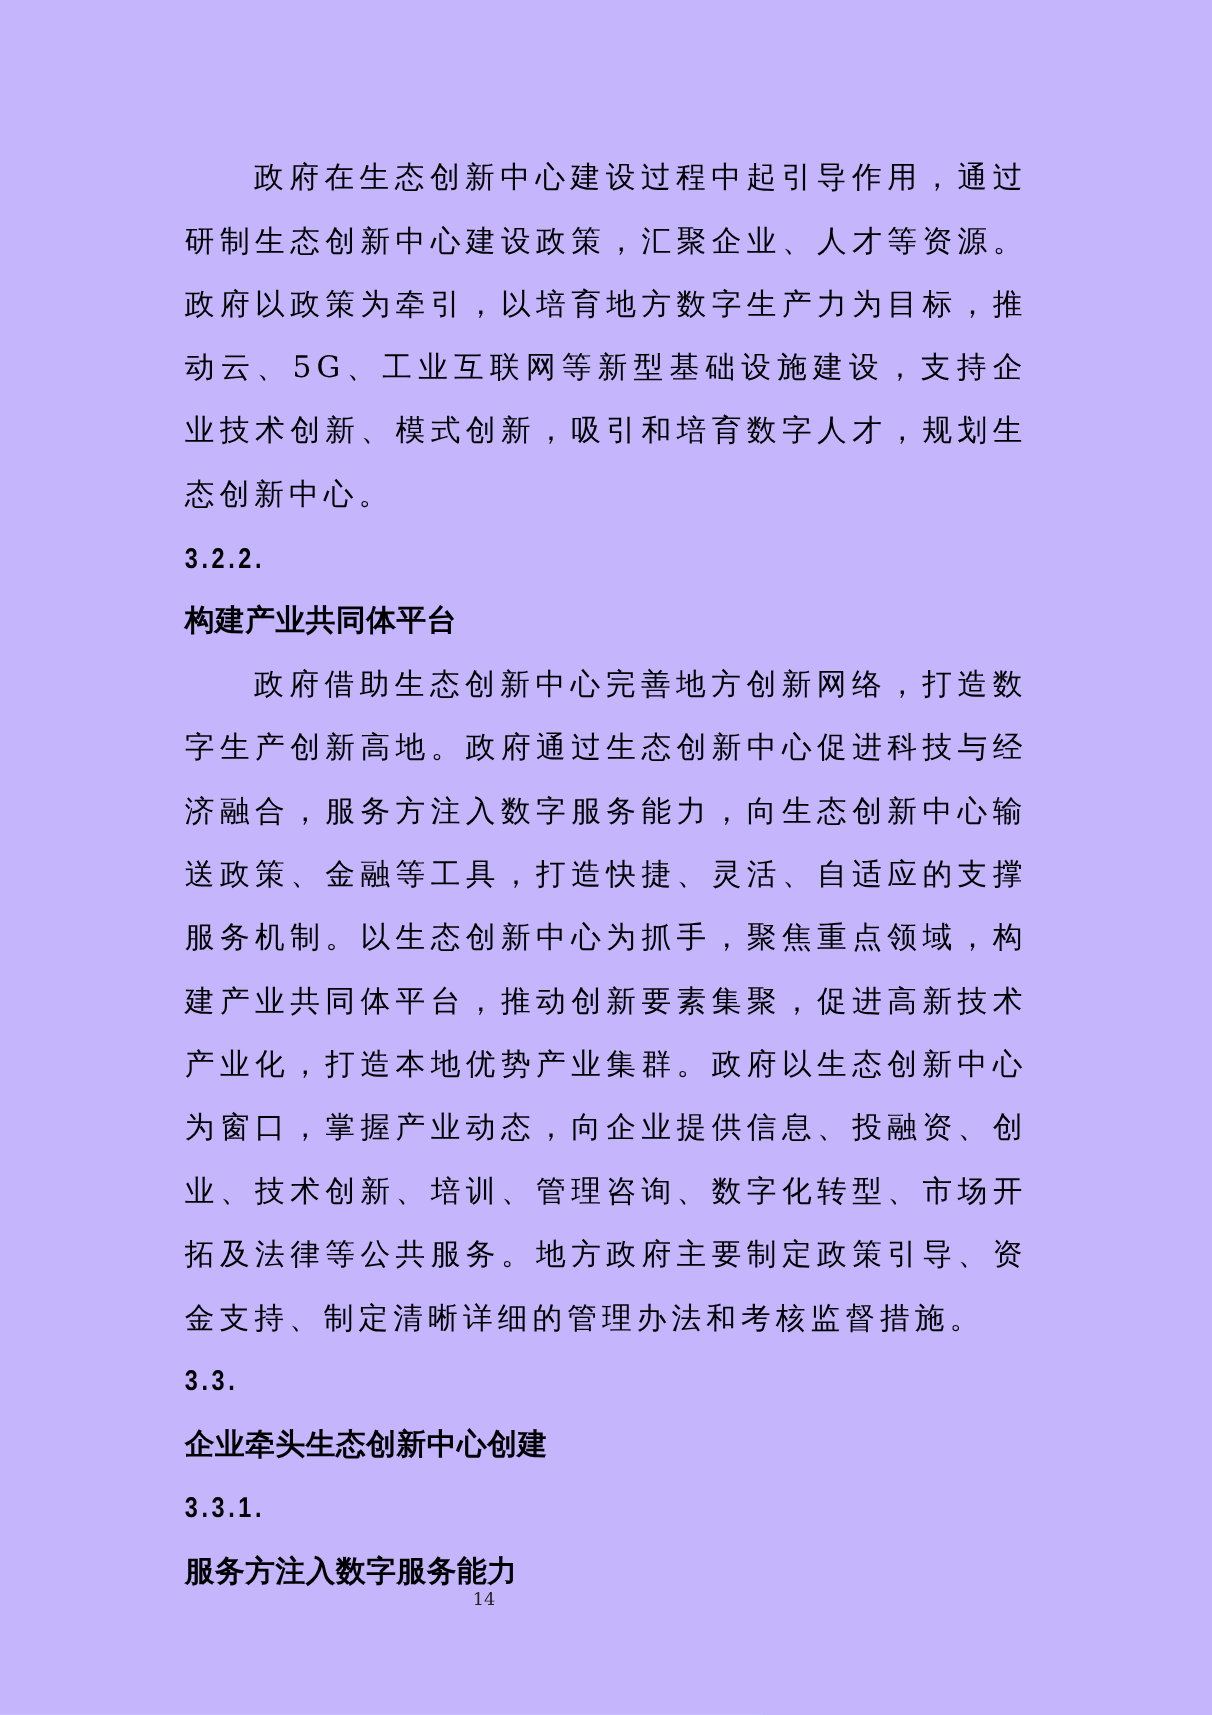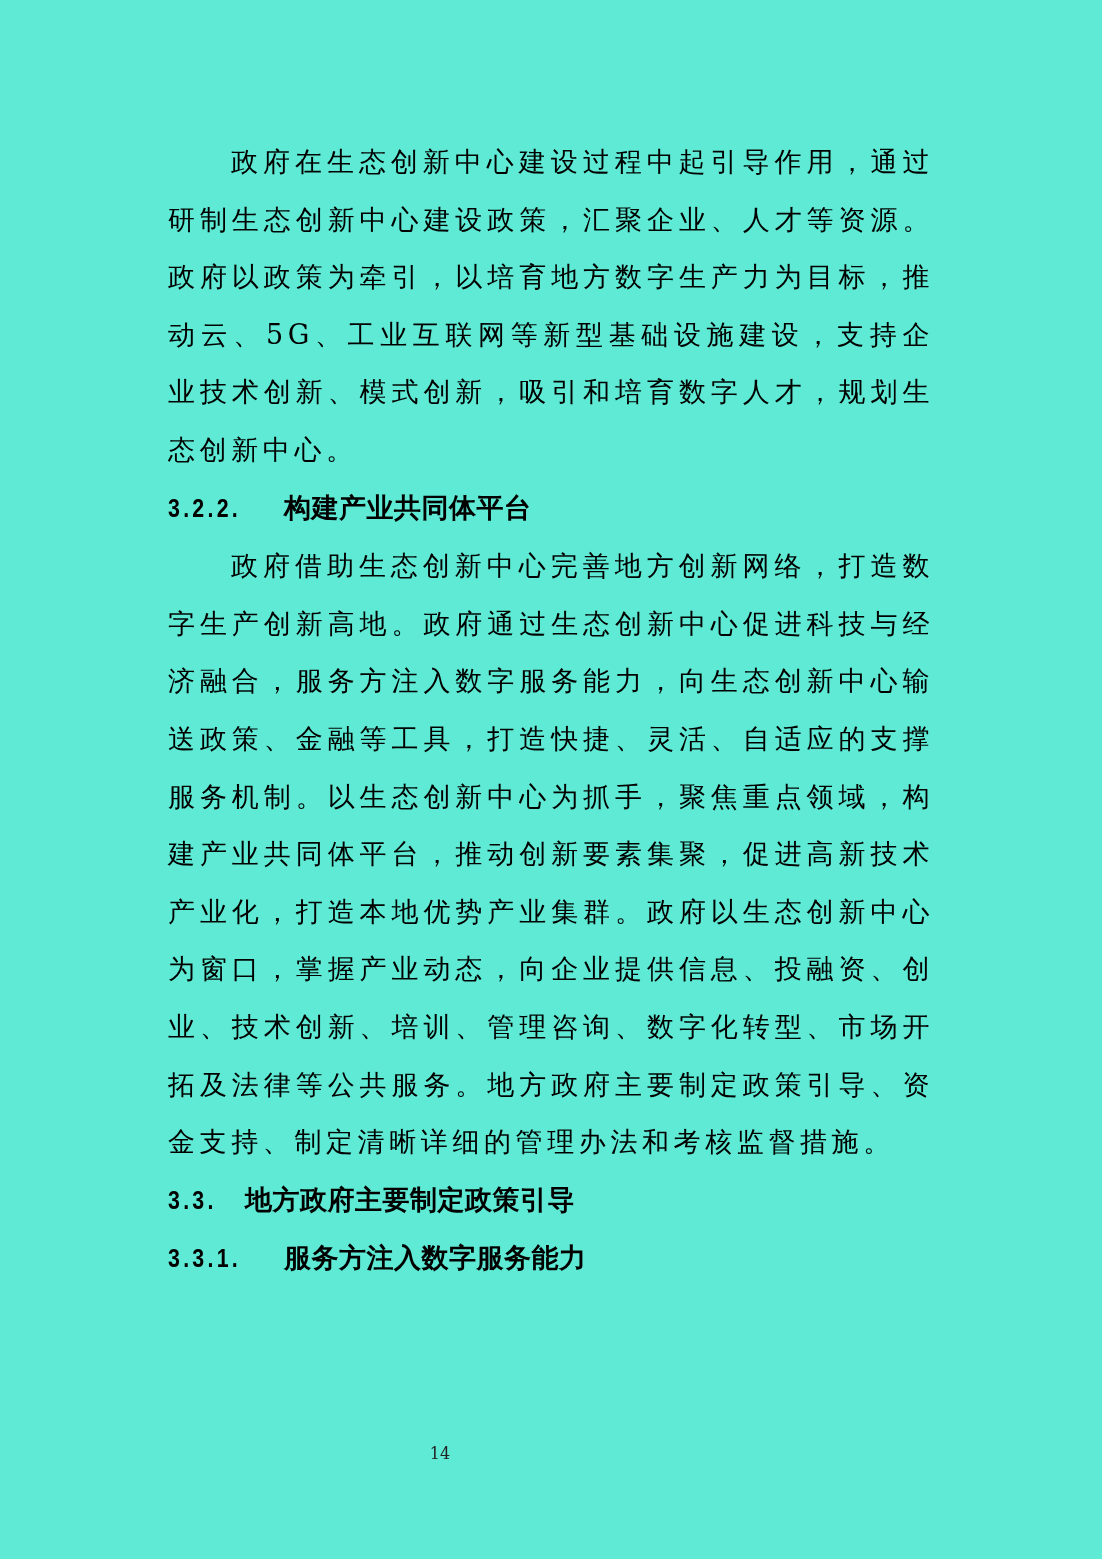--- a/index.html
+++ b/index.html
@@ -13,21 +13,21 @@
     position: relative;
     overflow: hidden;
     color: #000000;
   }
   .page {
     position: absolute;
     left: 0;
     top: 0;
     width: 1102px;
     height: 1559px;
-    background: #5eead4;
+    background: #c4b5fd;
   }
   .content {
     position: absolute;
     left: 168px;
     top: 133px;
     width: 766px;
   }
   .para {
     margin: 0;
     font-family: "DejaVu Serif", "Liberation Serif", serif;
@@ -40,20 +40,21 @@
     text-indent: 63px;
   }
   .heading {
     margin: 0;
     font-family: "DejaVu Sans", "Liberation Sans", sans-serif;
     font-size: 27px;
     line-height: 57.6px;
     white-space: nowrap;
     display: flex;
     align-items: baseline;
+    flex-direction: column;
   }
   .heading .num {
     font-family: "Liberation Sans", "DejaVu Sans", sans-serif;
     font-size: 26px;
     letter-spacing: 4px;
     transform: scaleX(0.82);
     transform-origin: left center;
     display: inline-block;
   }
   .heading.h3 .num { width: 116px; }
@@ -82,21 +83,21 @@
 
     <h3 class="heading h3">
       <span class="num">3.2.2.</span>
       <span class="title">构建产业共同体平台</span>
     </h3>
 
     <p class="para">政府借助生态创新中心完善地方创新网络，打造数字生产创新高地。政府通过生态创新中心促进科技与经济融合，服务方注入数字服务能力，向生态创新中心输送政策、金融等工具，打造快捷、灵活、自适应的支撑服务机制。以生态创新中心为抓手，聚焦重点领域，构建产业共同体平台，推动创新要素集聚，促进高新技术产业化，打造本地优势产业集群。政府以生态创新中心为窗口，掌握产业动态，向企业提供信息、投融资、创业、技术创新、培训、管理咨询、数字化转型、市场开拓及法律等公共服务。地方政府主要制定政策引导、资金支持、制定清晰详细的管理办法和考核监督措施。</p>
 
     <h2 class="heading h2">
       <span class="num">3.3.</span>
-      <span class="title">地方政府主要制定政策引导</span>
+      <span class="title">企业牵头生态创新中心创建</span>
     </h2>
 
     <h3 class="heading h3">
       <span class="num">3.3.1.</span>
       <span class="title">服务方注入数字服务能力</span>
     </h3>
 
 
   </div>
 

